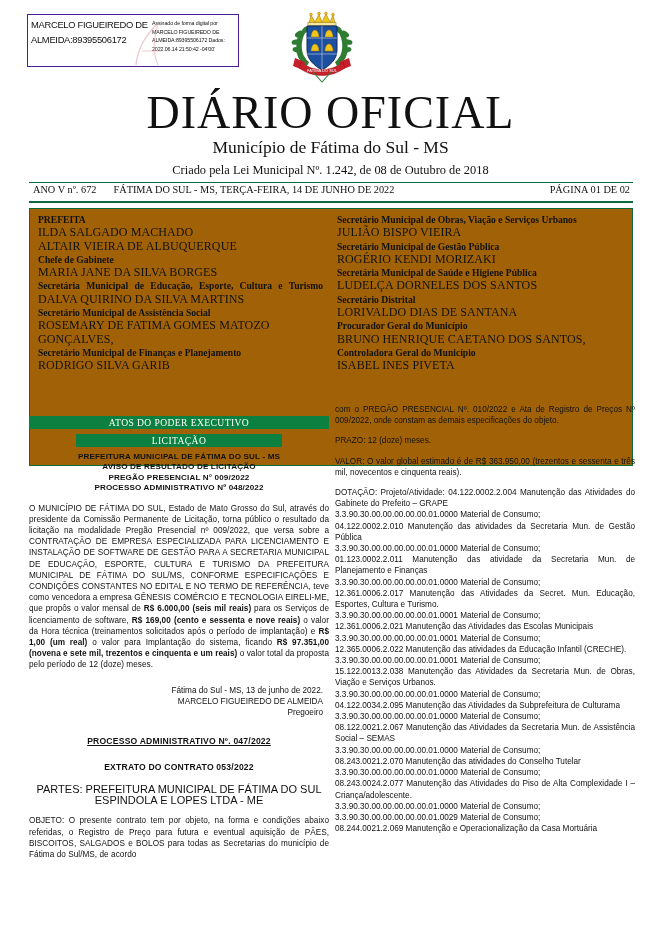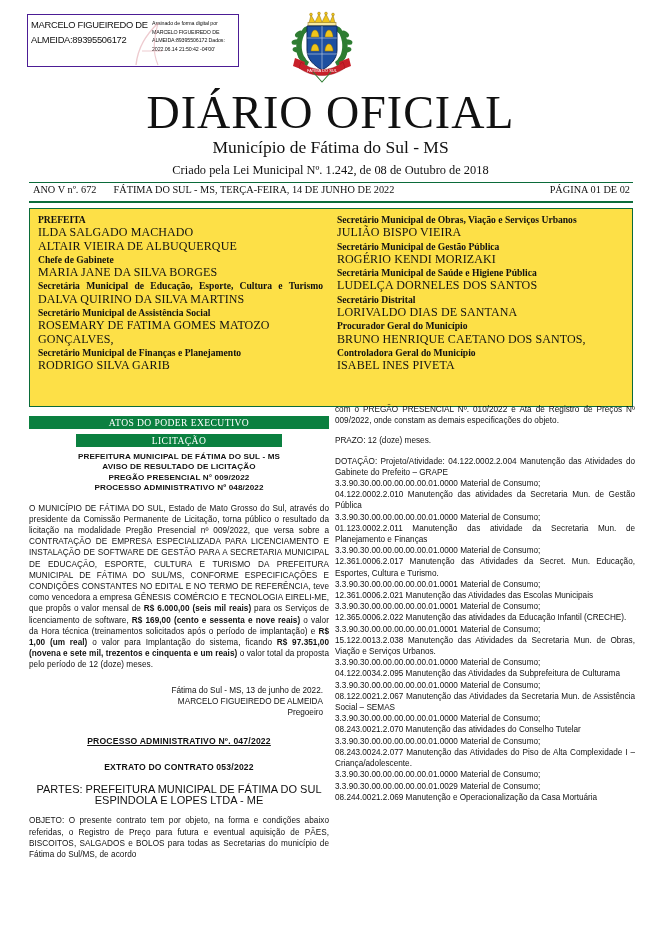--- a/index.html
+++ b/index.html
@@ -61,23 +61,23 @@
     display:flex;align-items:baseline;height:18px;
     font-family:"Liberation Serif",serif;font-size:10.3px;color:#111;
     padding-top:1px;
   }
   .anobar .ano{padding-left:4px;white-space:nowrap;}
   .anobar .loc{padding-left:17px;white-space:nowrap;}
   .anobar .pag{margin-left:auto;padding-right:3px;white-space:nowrap;}
 
   
   .officials{
-    position:absolute;left:29px;top:208px;width:604px;height:199px;
+    position:absolute;left:29px;top:208px;width:604px;height:258px;
     border:1.6px solid #0b6b3a;box-sizing:border-box;
-    display:flex;background:#fde047;
+    display:flex;background:#a16207;
   }
   .off-col{padding:4px 6px 0 8px;box-sizing:border-box;}
   .off-col.left{width:300px;}
   .off-col.right{width:304px;padding-left:8px;}
   .off-role{
     font-family:"Liberation Serif",serif;font-weight:bold;font-size:9.6px;
     line-height:13.3px;color:#111;text-align:justify;
   }
   .off-role.just{text-align:justify;text-align-last:justify;}
   .off-name{
@@ -262,20 +262,21 @@
 
     <div class="partes">PARTES: PREFEITURA MUNICIPAL DE FÁTIMA DO SUL</div>
     <div class="partes" style="margin-top:0">ESPINDOLA E LOPES LTDA - ME</div>
 
     <div class="para">OBJETO: O presente contrato tem por objeto, na forma e condições abaixo referidas, o Registro de Preço para futura e eventual aquisição de PÃES, BISCOITOS, SALGADOS e BOLOS para todas as Secretarias do município de Fátima do Sul/MS, de acordo</div>
   </div>
 
   <div class="col" id="col-right">
     <div class="rc nogap">com o PREGÃO PRESENCIAL Nº. 010/2022 e Ata de Registro de Preços Nº 009/2022, onde constam as demais especificações do objeto.</div>
     <div class="rc blockgap">PRAZO:  12 (doze) meses.</div>
+    <div class="rc blockgap">VALOR:  O valor global estimado é de R$ 363.950,00 (trezentos e sessenta e três mil, novecentos e cinquenta reais).</div>
     <div class="rc blockgap" id="dotacao-list">
         <div class="rc">DOTAÇÃO: Projeto/Atividade: 04.122.0002.2.004 Manutenção das Atividades do Gabinete do Prefeito – GRAPE</div>
         <div class="rc">3.3.90.30.00.00.00.00.00.01.0000 Material de Consumo;</div>
         <div class="rc">04.122.0002.2.010 Manutenção das atividades da Secretaria Mun. de Gestão Pública</div>
         <div class="rc">3.3.90.30.00.00.00.00.00.01.0000 Material de Consumo;</div>
         <div class="rc">01.123.0002.2.011 Manutenção das atividade da Secretaria Mun. de Planejamento e Finanças</div>
         <div class="rc">3.3.90.30.00.00.00.00.00.01.0000 Material de Consumo;</div>
         <div class="rc">12.361.0006.2.017 Manutenção das Atividades da Secret. Mun. Educação, Esportes, Cultura e Turismo.</div>
         <div class="rc">3.3.90.30.00.00.00.00.00.01.0001 Material de Consumo;</div>
         <div class="rc">12.361.0006.2.021 Manutenção das Atividades das Escolas Municipais</div>

